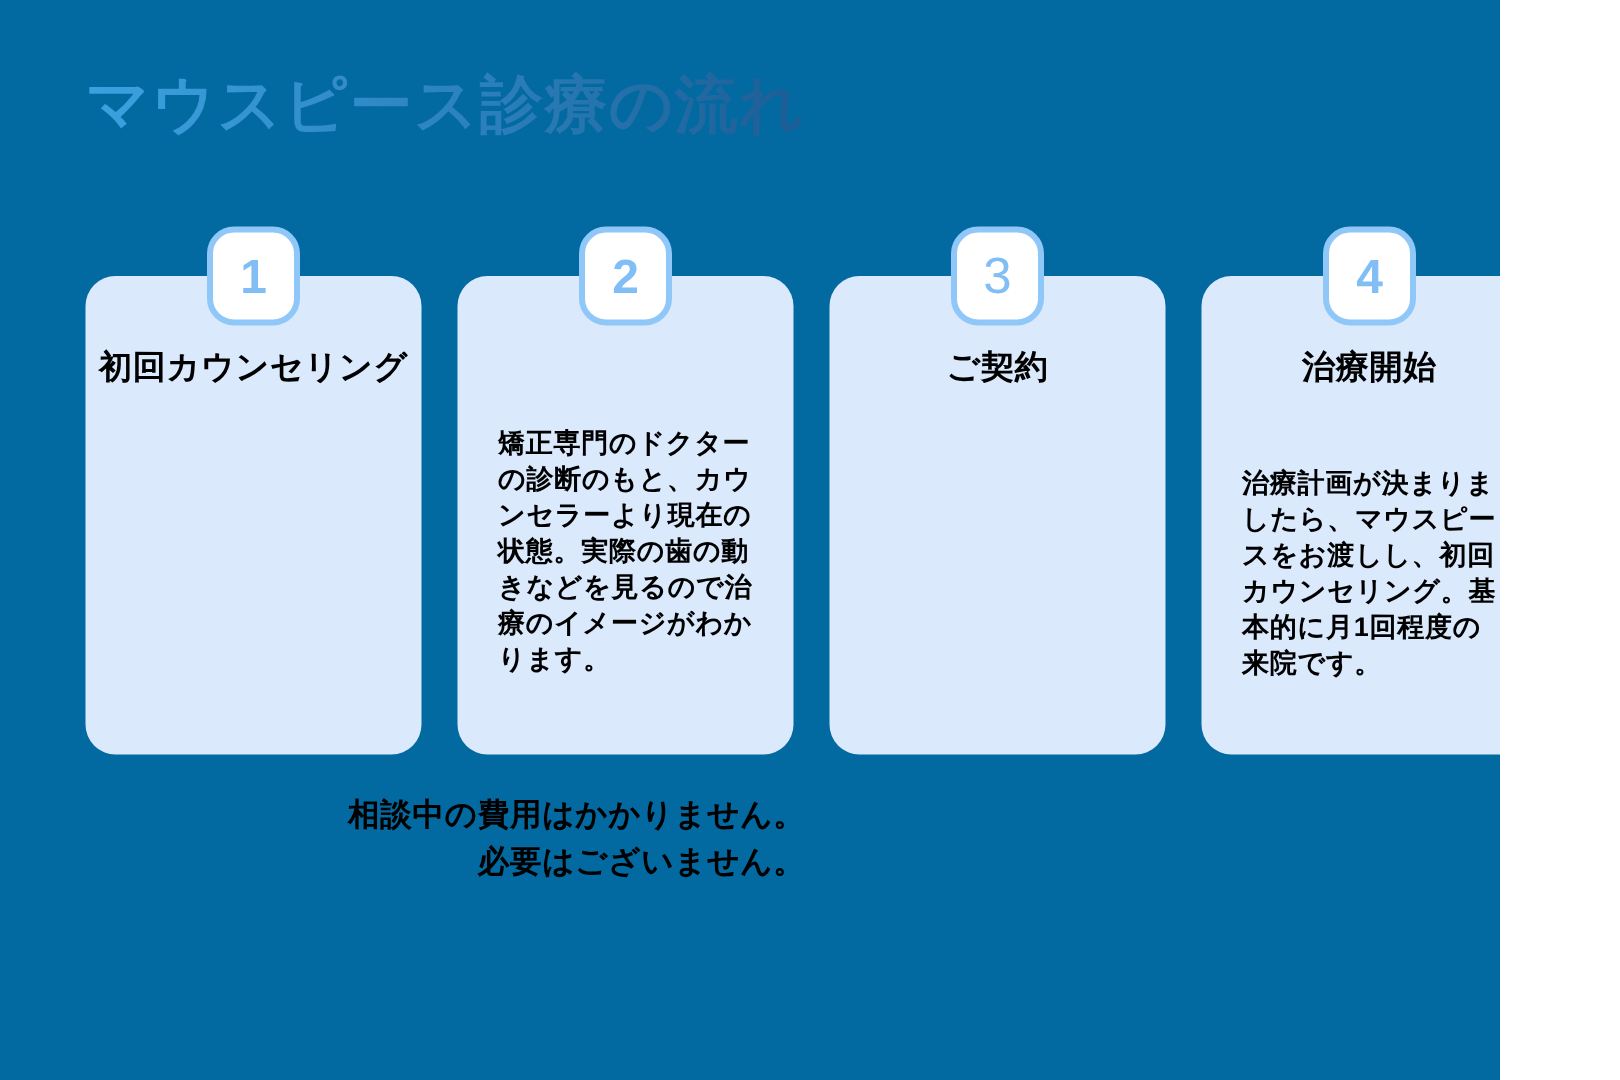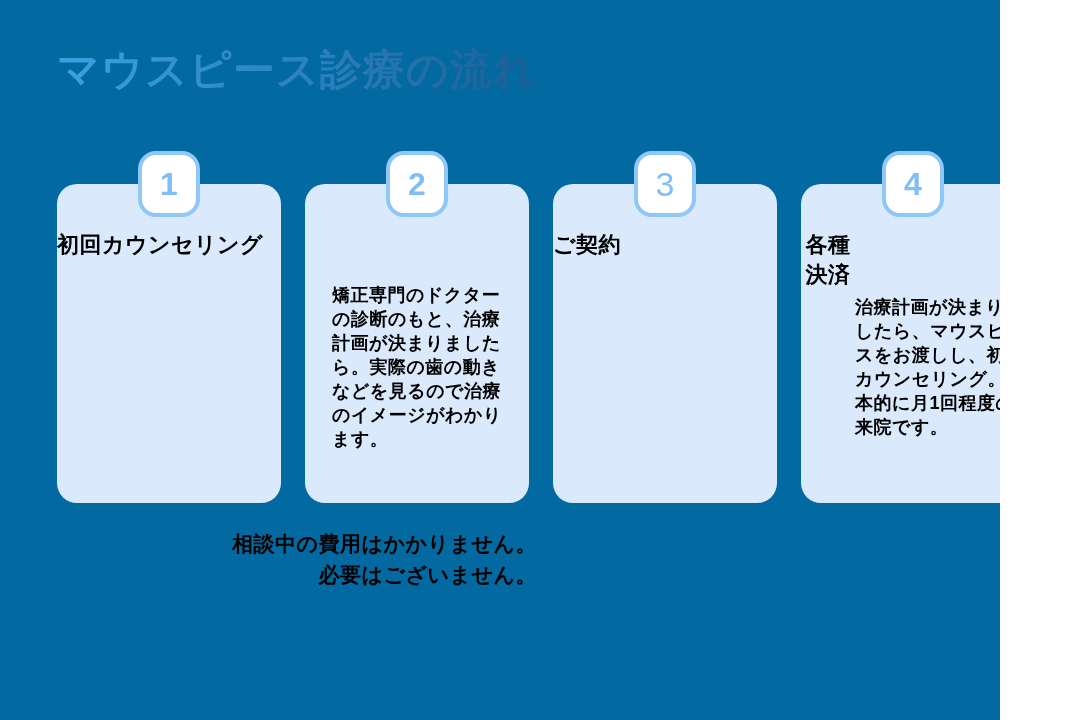--- a/index.html
+++ b/index.html
@@ -42,21 +42,21 @@
     line-height: 1;
   }
   .badge-num.light { font-weight: 400; font-size: 34px; }
 
   .card {
     box-sizing: border-box;
     margin-top: -33px;
     height: 319px;
     background: #dae9fc;
     border-radius: 20px;
-    display: flex; flex-direction: row;
+    display: flex; flex-direction: column;
     padding: 46px 0 0 0;
   }
   .card-title {
     margin: 0;
     text-align: center;
     font-size: 22px; font-weight: 700; letter-spacing: 0.5px;
     color: #000;
   }
   .body-wrap {
     flex: 1;
@@ -97,40 +97,40 @@
         <h2 class="card-title">初回カウンセリング</h2>
       </div>
     </div>
 
     <div class="column">
       <div class="badge">
         <span class="badge-num">2</span>
       </div>
       <div class="card">
         <div class="body-wrap">
-          <p class="card-body">矯正専門のドクターの診断のもと、治療計画が決まりましたら。実際の歯の動きなどを見るので治療のイメージがわかります。</p>
+          <p class="card-body">矯正専門のドクターの診断のもと、カウンセラーより現在の状態。実際の歯の動きなどを見るので治療のイメージがわかります。</p>
         </div>
       </div>
     </div>
 
     <div class="column">
       <div class="badge">
         <span class="badge-num light">3</span>
       </div>
       <div class="card">
         <h2 class="card-title">ご契約</h2>
       </div>
     </div>
 
     <div class="column">
       <div class="badge">
         <span class="badge-num">4</span>
       </div>
       <div class="card">
-        <h2 class="card-title">各種決済</h2>
+        <h2 class="card-title">治療開始</h2>
         <div class="body-wrap">
           <p class="card-body">治療計画が決まりましたら、マウスピースをお渡しし、初回カウンセリング。基本的に月1回程度の来院です。</p>
         </div>
       </div>
     </div>
 
   </div>
 
   <div class="note">
     <div>相談中の費用はかかりません。</div>

